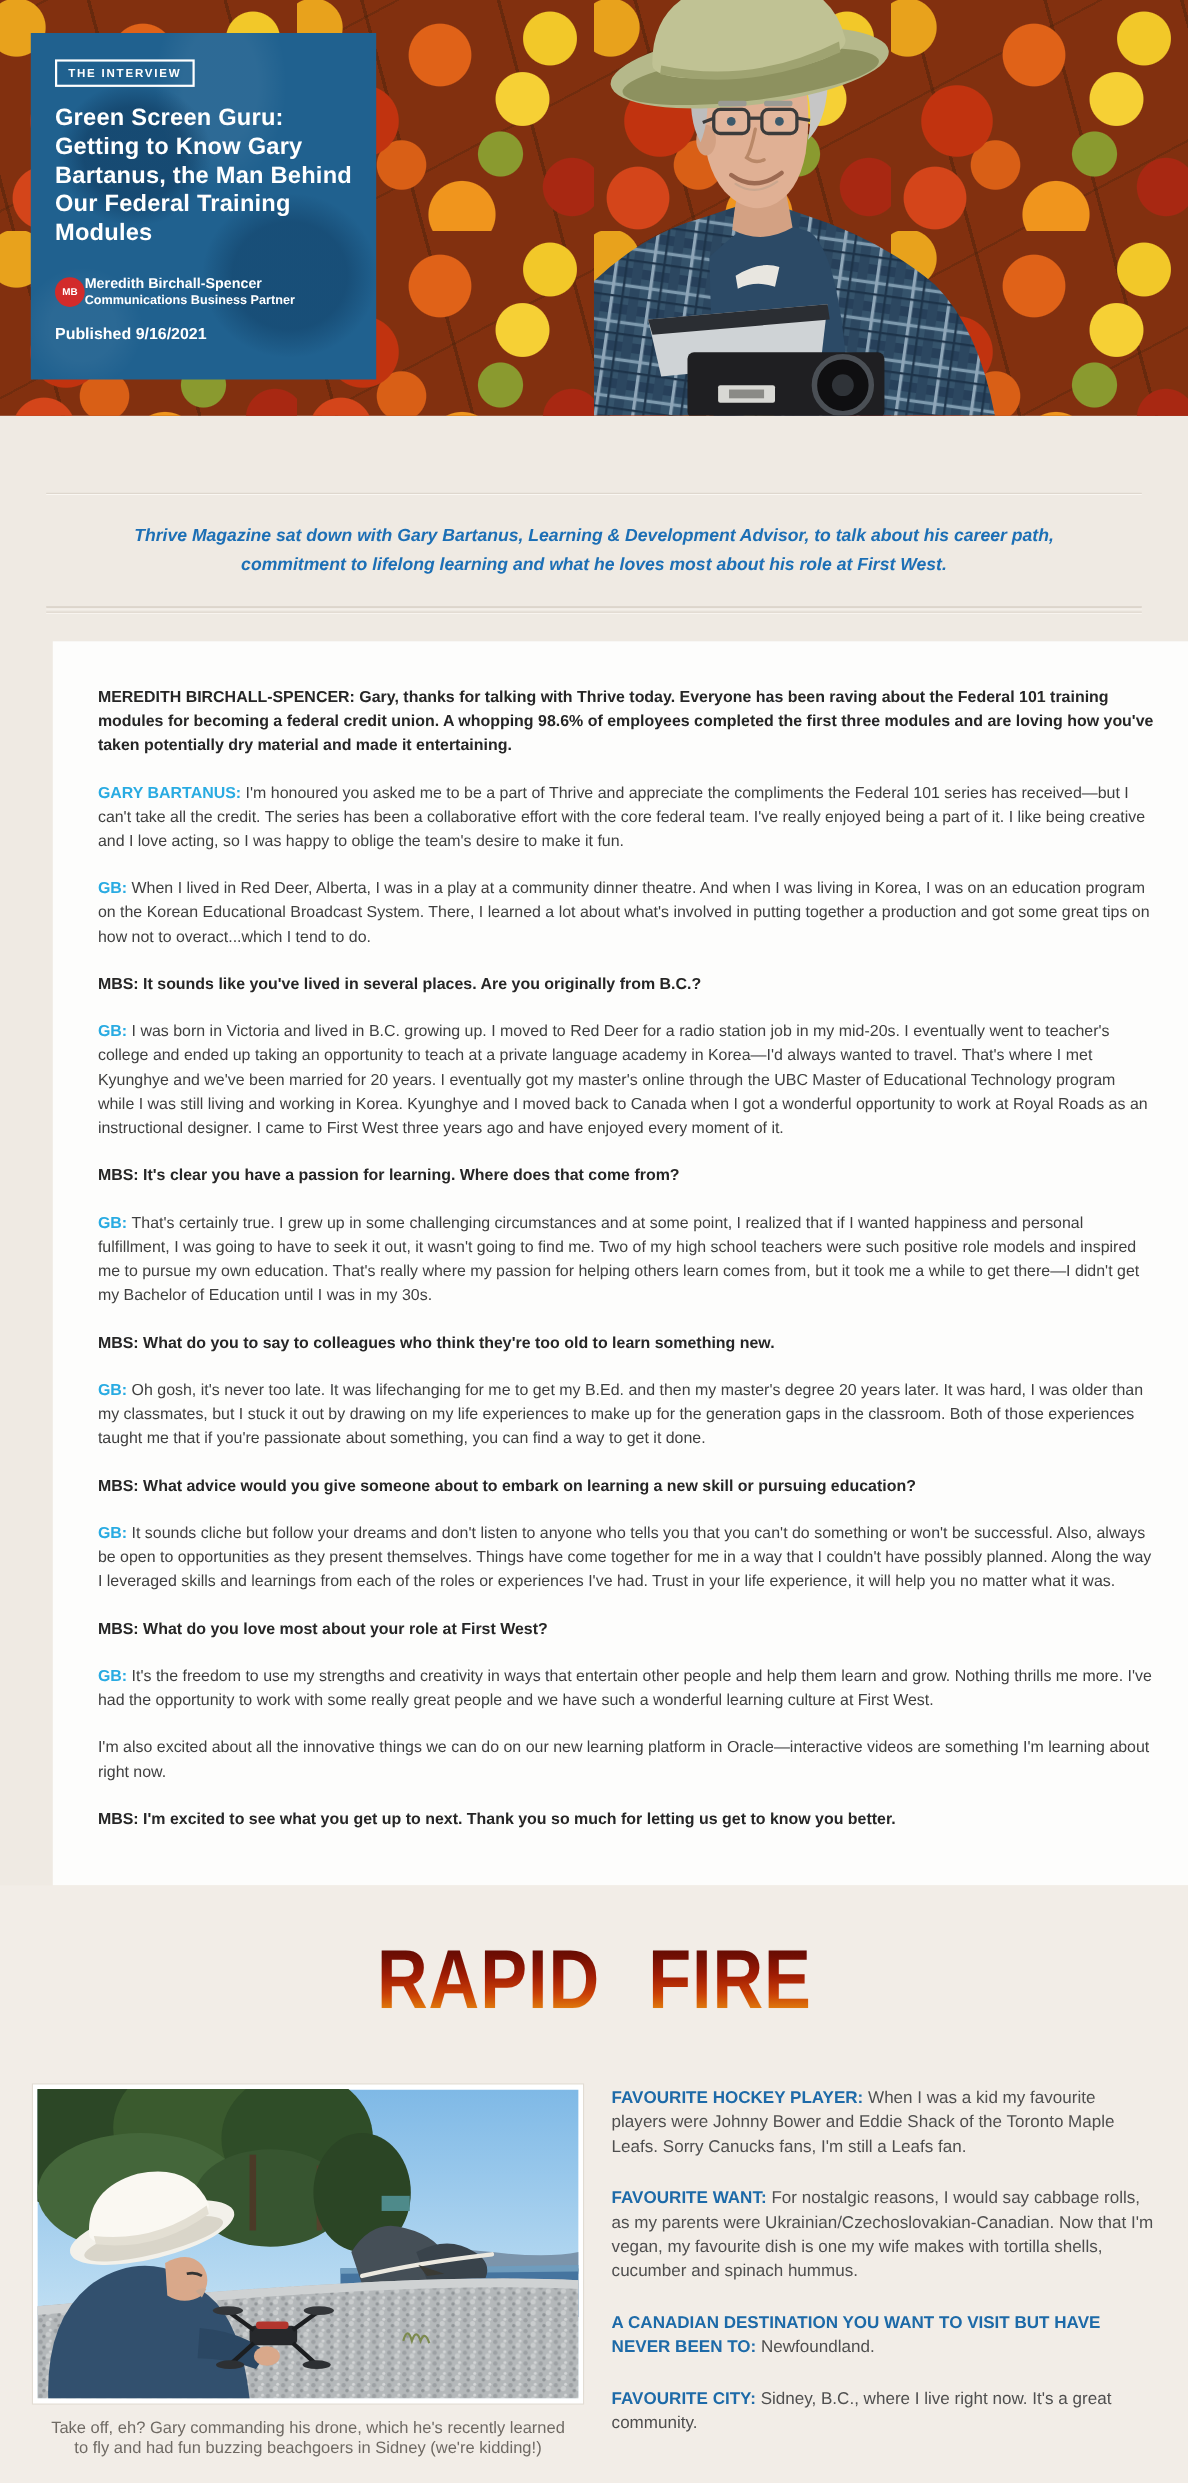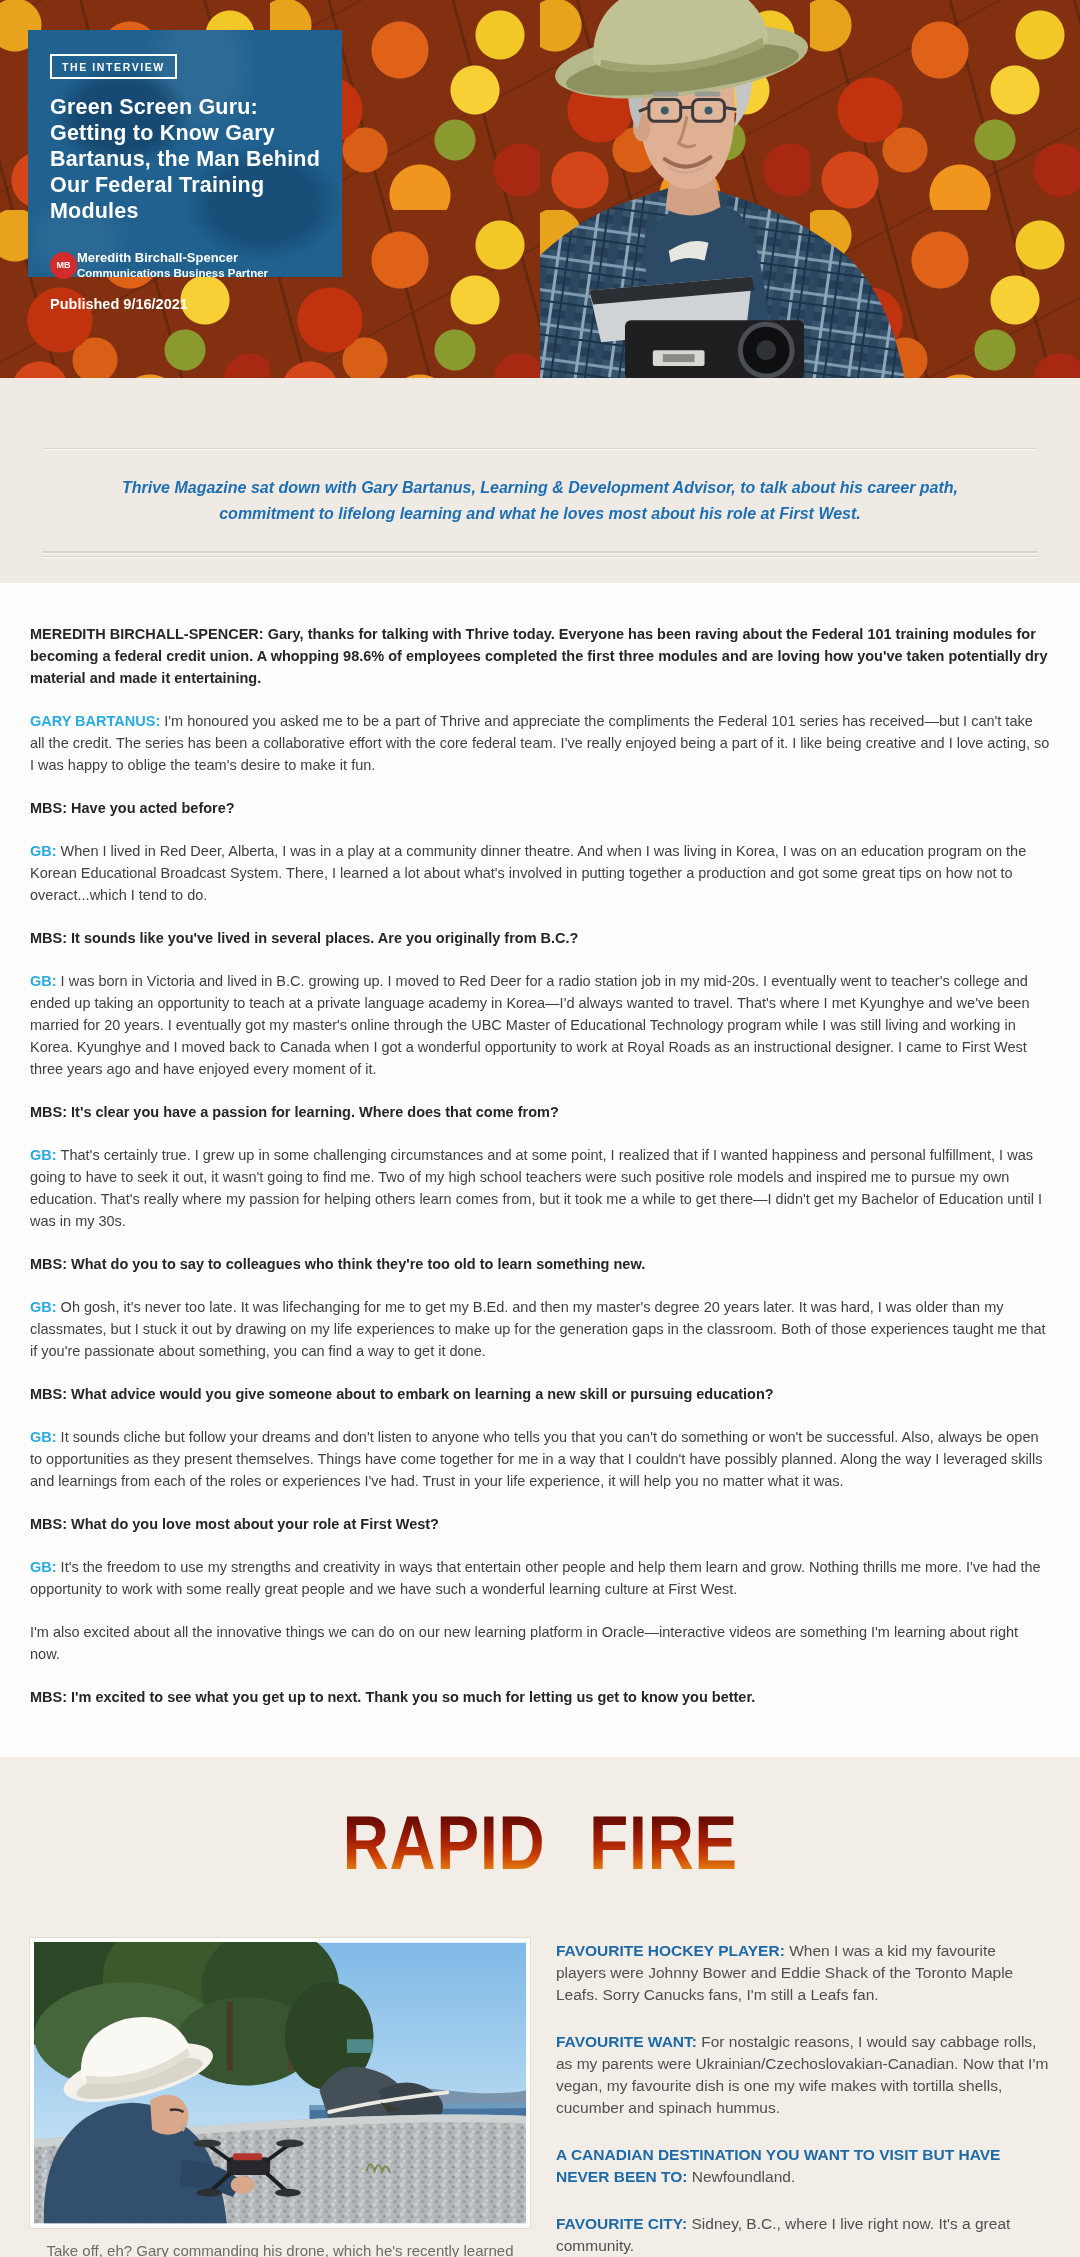--- a/index.html
+++ b/index.html
@@ -27,21 +27,21 @@
       radial-gradient(circle at 250px 170px,#a82812 0 26px, transparent 27px),
       radial-gradient(circle at 205px 90px, #f6d035 0 24px, transparent 25px),
       radial-gradient(circle at 95px 150px, #d95f16 0 22px, transparent 23px),
       repeating-linear-gradient(75deg, transparent 0 54px, rgba(60,30,10,.38) 54px 57px, transparent 57px 120px),
       repeating-linear-gradient(-28deg, transparent 0 70px, rgba(70,35,12,.30) 70px 72px, transparent 72px 150px);
     background-size:270px 210px,270px 210px,270px 210px,270px 210px,270px 210px,270px 210px,270px 210px,270px 210px,270px 210px,270px 210px,auto,auto;
   }
   .banner-man { position:absolute; right:0; top:0; width:540px; height:378px; }
 
   .title-card {
-    position:absolute; left:28px; top:30px; width:314px; height:247px;
+    position:absolute; left:28px; top:30px; width:314px; height:315px;
     background-color:#20618f;
     background-image:
       radial-gradient(ellipse at 30% 35%, rgba(8,40,72,.40) 0 46px, transparent 70px),
       radial-gradient(ellipse at 75% 70%, rgba(8,40,72,.32) 0 52px, transparent 80px),
       radial-gradient(ellipse at 55% 15%, rgba(255,255,255,.06) 0 34px, transparent 60px),
       radial-gradient(ellipse at 15% 85%, rgba(255,255,255,.05) 0 30px, transparent 55px);
     padding:24px 22px 18px 22px; color:#fff;
   }
   .badge {
     display:inline-block; border:2px solid #ffffff; color:#fff;
@@ -69,21 +69,21 @@
   .intro-text {
     max-width:920px; margin:0 auto; padding:26px 0 24px 0;
     color:#1c6fb5; font-style:italic; font-weight:600;
     font-size:16px; line-height:26px; text-align:center;
   }
   .intro-bottom { padding-bottom:26px; }
   .intro-bottom .rule + .rule { margin-top:3px; }
 
   
   .interview {
-    background:#fdfdfc; padding:40px 30px 28px 30px;
+    background:#fdfdfc; padding:40px 30px 28px 41px;margin-left:48px;
   }
   .interview p { font-size:14.5px; line-height:22px; margin-bottom:21px; color:#3f3f3f; }
   .interview p.q { font-weight:bold; color:#262626; }
   .gb-label { font-weight:bold; color:#29abe2; }
 
   
   .rapid { background:#f2ede7; padding:28px 30px 40px 30px; }
   .rapid-title-wrap { text-align:center; margin:14px 0 10px 0; }
   .rapid-title {
     display:inline-block;
@@ -194,21 +194,20 @@
     <p class="intro-text">Thrive Magazine sat down with Gary Bartanus, Learning &amp; Development Advisor, to talk about his career path, commitment to lifelong learning and what he loves most about his role at First West.</p>
     <div class="intro-bottom">
       <div class="rule double"></div>
       <div class="rule"></div>
     </div>
   </section>
 
   <main class="interview" id="interview-container">
       <p class="q">MEREDITH BIRCHALL-SPENCER: Gary, thanks for talking with Thrive today. Everyone has been raving about the Federal 101 training modules for becoming a federal credit union. A whopping 98.6% of employees completed the first three modules and are loving how you've taken potentially dry material and made it entertaining.</p>
       <p><span class="gb-label">GARY BARTANUS: </span>I'm honoured you asked me to be a part of Thrive and appreciate the compliments the Federal 101 series has received—but I can't take all the credit. The series has been a collaborative effort with the core federal team. I've really enjoyed being a part of it. I like being creative and I love acting, so I was happy to oblige the team's desire to make it fun.</p>
-      <p class="q">MBS: Have you acted before?</p>
       <p><span class="gb-label">GB: </span>When I lived in Red Deer, Alberta, I was in a play at a community dinner theatre. And when I was living in Korea, I was on an education program on the Korean Educational Broadcast System. There, I learned a lot about what's involved in putting together a production and got some great tips on how not to overact...which I tend to do.</p>
       <p class="q">MBS: It sounds like you've lived in several places. Are you originally from B.C.?</p>
       <p><span class="gb-label">GB: </span>I was born in Victoria and lived in B.C. growing up. I moved to Red Deer for a radio station job in my mid-20s. I eventually went to teacher's college and ended up taking an opportunity to teach at a private language academy in Korea—I'd always wanted to travel. That's where I met Kyunghye and we've been married for 20 years. I eventually got my master's online through the UBC Master of Educational Technology program while I was still living and working in Korea. Kyunghye and I moved back to Canada when I got a wonderful opportunity to work at Royal Roads as an instructional designer. I came to First West three years ago and have enjoyed every moment of it.</p>
       <p class="q">MBS: It's clear you have a passion for learning. Where does that come from?</p>
       <p><span class="gb-label">GB: </span>That's certainly true. I grew up in some challenging circumstances and at some point, I realized that if I wanted happiness and personal fulfillment, I was going to have to seek it out, it wasn't going to find me. Two of my high school teachers were such positive role models and inspired me to pursue my own education. That's really where my passion for helping others learn comes from, but it took me a while to get there—I didn't get my Bachelor of Education until I was in my 30s.</p>
       <p class="q">MBS: What do you to say to colleagues who think they're too old to learn something new.</p>
       <p><span class="gb-label">GB: </span>Oh gosh, it's never too late. It was lifechanging for me to get my B.Ed. and then my master's degree 20 years later. It was hard, I was older than my classmates, but I stuck it out by drawing on my life experiences to make up for the generation gaps in the classroom. Both of those experiences taught me that if you're passionate about something, you can find a way to get it done.</p>
       <p class="q">MBS: What advice would you give someone about to embark on learning a new skill or pursuing education?</p>
       <p><span class="gb-label">GB: </span>It sounds cliche but follow your dreams and don't listen to anyone who tells you that you can't do something or won't be successful. Also, always be open to opportunities as they present themselves. Things have come together for me in a way that I couldn't have possibly planned. Along the way I leveraged skills and learnings from each of the roles or experiences I've had. Trust in your life experience, it will help you no matter what it was.</p>
       <p class="q">MBS: What do you love most about your role at First West?</p>

